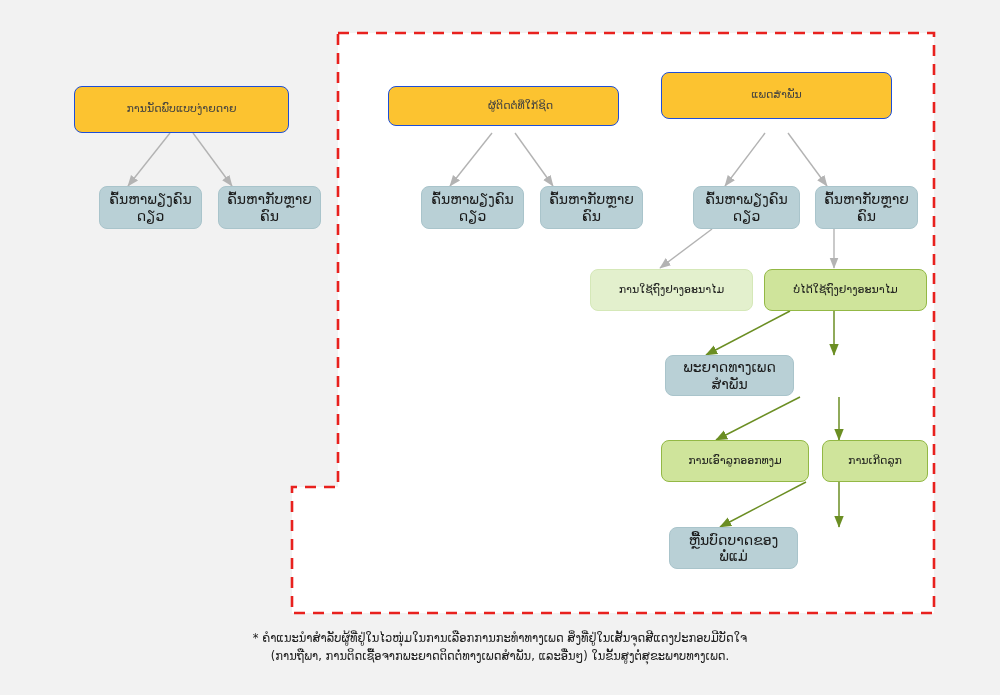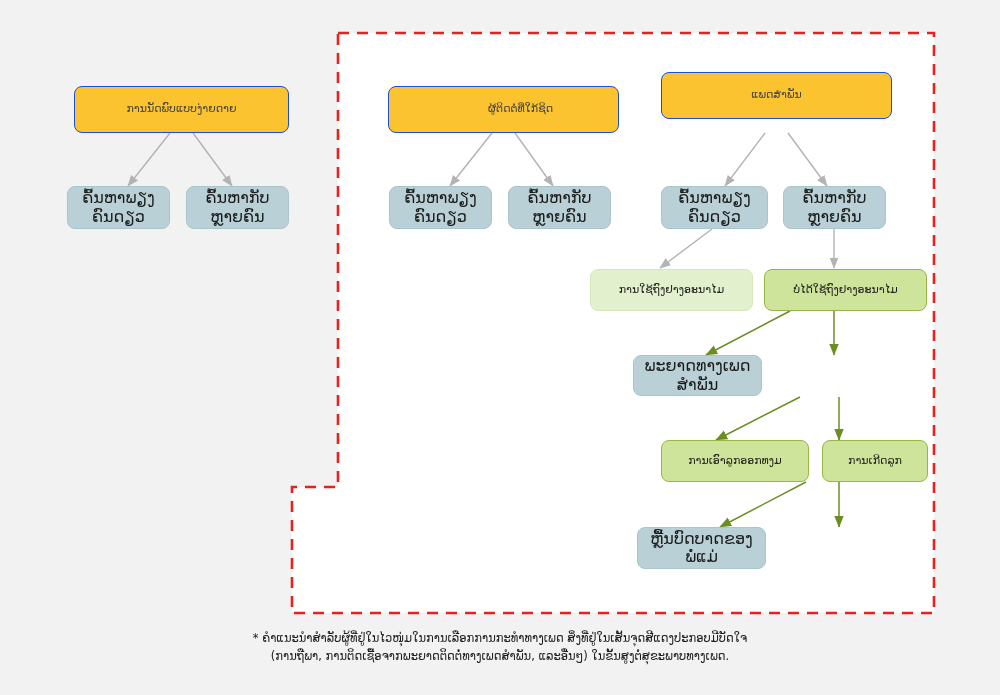--- a/index.html
+++ b/index.html
@@ -25,21 +25,22 @@
   .node-yellow{
     background:#fcc330;
     border:1px solid #1d4ed8;
     color:#404040;
     font-size:11px;
   }
   .node-blue{
     background:#b9d0d6;
     border:1px solid #a9c4cb;
     color:#1a1a1a;
-    font-size:16px;
+    font-size:14px;
+    margin-left:32px;
   }
   .node-green-light{
     background:#e3f0cd;
     border:1px solid #d5e8b8;
     color:#1a1a1a;
     font-size:11px;
     margin-left:37px;
   }
   .node-green-strong{
     background:#cfe49b;
@@ -112,21 +113,21 @@
       <path d="M 839 482 L 839 527" marker-end="url(#arrow-olive)"></path>
     </g>
   </svg>
 
   <div class="node node-yellow" style="left:74px;top:86px;width:215px;height:47px;">ການນັດພົບແບບງ່າຍດາຍ</div>
 
   <div class="node node-blue" style="left:67px;top:186px;width:103px;height:43px;">ຄົ້ນຫາພຽງຄົນດຽວ</div>
 
   <div class="node node-blue" style="left:186px;top:186px;width:103px;height:43px;">ຄົ້ນຫາກັບຫຼາຍຄົນ</div>
 
-  <div class="node node-yellow" style="left:388px;top:86px;width:231px;height:47px;padding-left:40px;">ຜູ້ຕິດຕໍ່ທີ່ໃກ້ຊິດ</div>
+  <div class="node node-yellow" style="left:388px;top:86px;width:231px;height:40px;padding-left:40px;">ຜູ້ຕິດຕໍ່ທີ່ໃກ້ຊິດ</div>
 
   <div class="node node-blue" style="left:389px;top:186px;width:103px;height:43px;">ຄົ້ນຫາພຽງຄົນດຽວ</div>
 
   <div class="node node-blue" style="left:508px;top:186px;width:103px;height:43px;">ຄົ້ນຫາກັບຫຼາຍຄົນ</div>
 
   <div class="node node-yellow" style="left:661px;top:72px;width:231px;height:47px;">ແພດສຳພັນ</div>
 
   <div class="node node-blue" style="left:661px;top:186px;width:107px;height:43px;">ຄົ້ນຫາພຽງຄົນດຽວ</div>
 
   <div class="node node-blue" style="left:783px;top:186px;width:103px;height:43px;">ຄົ້ນຫາກັບຫຼາຍຄົນ</div>

